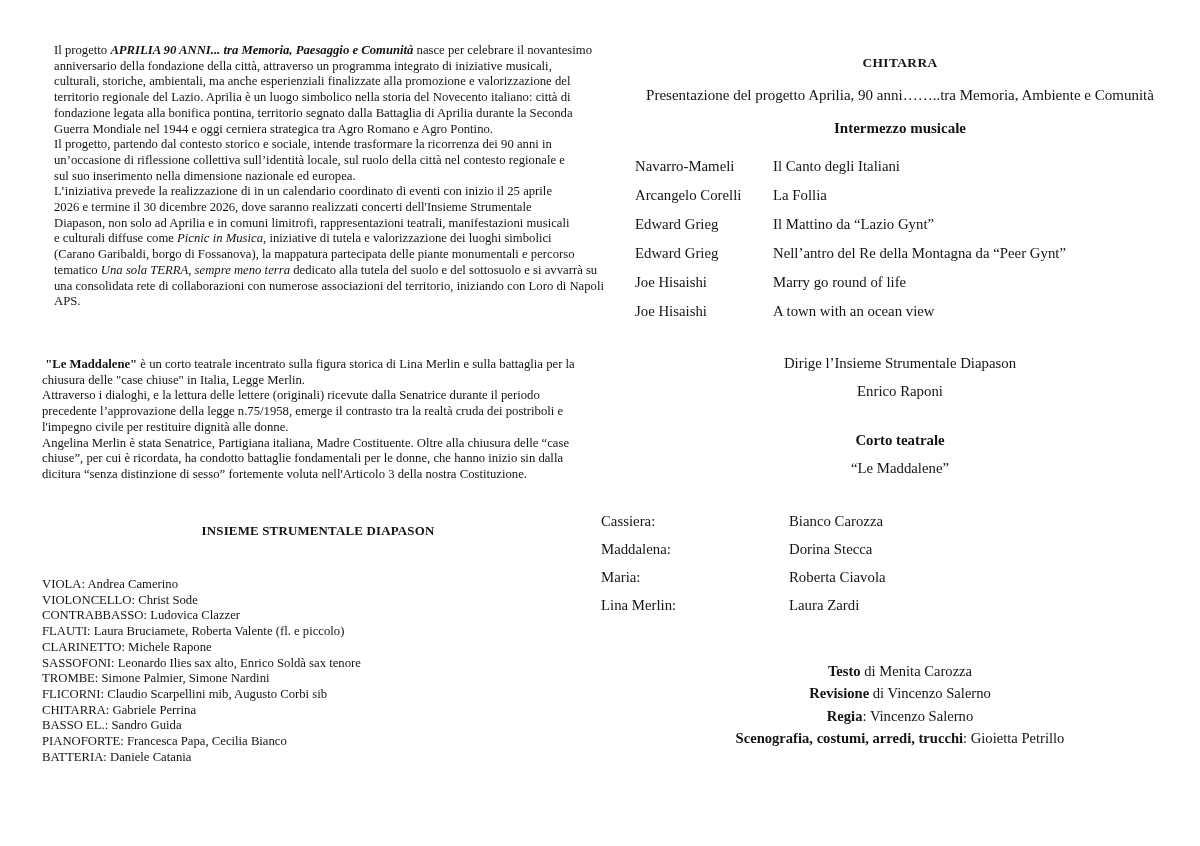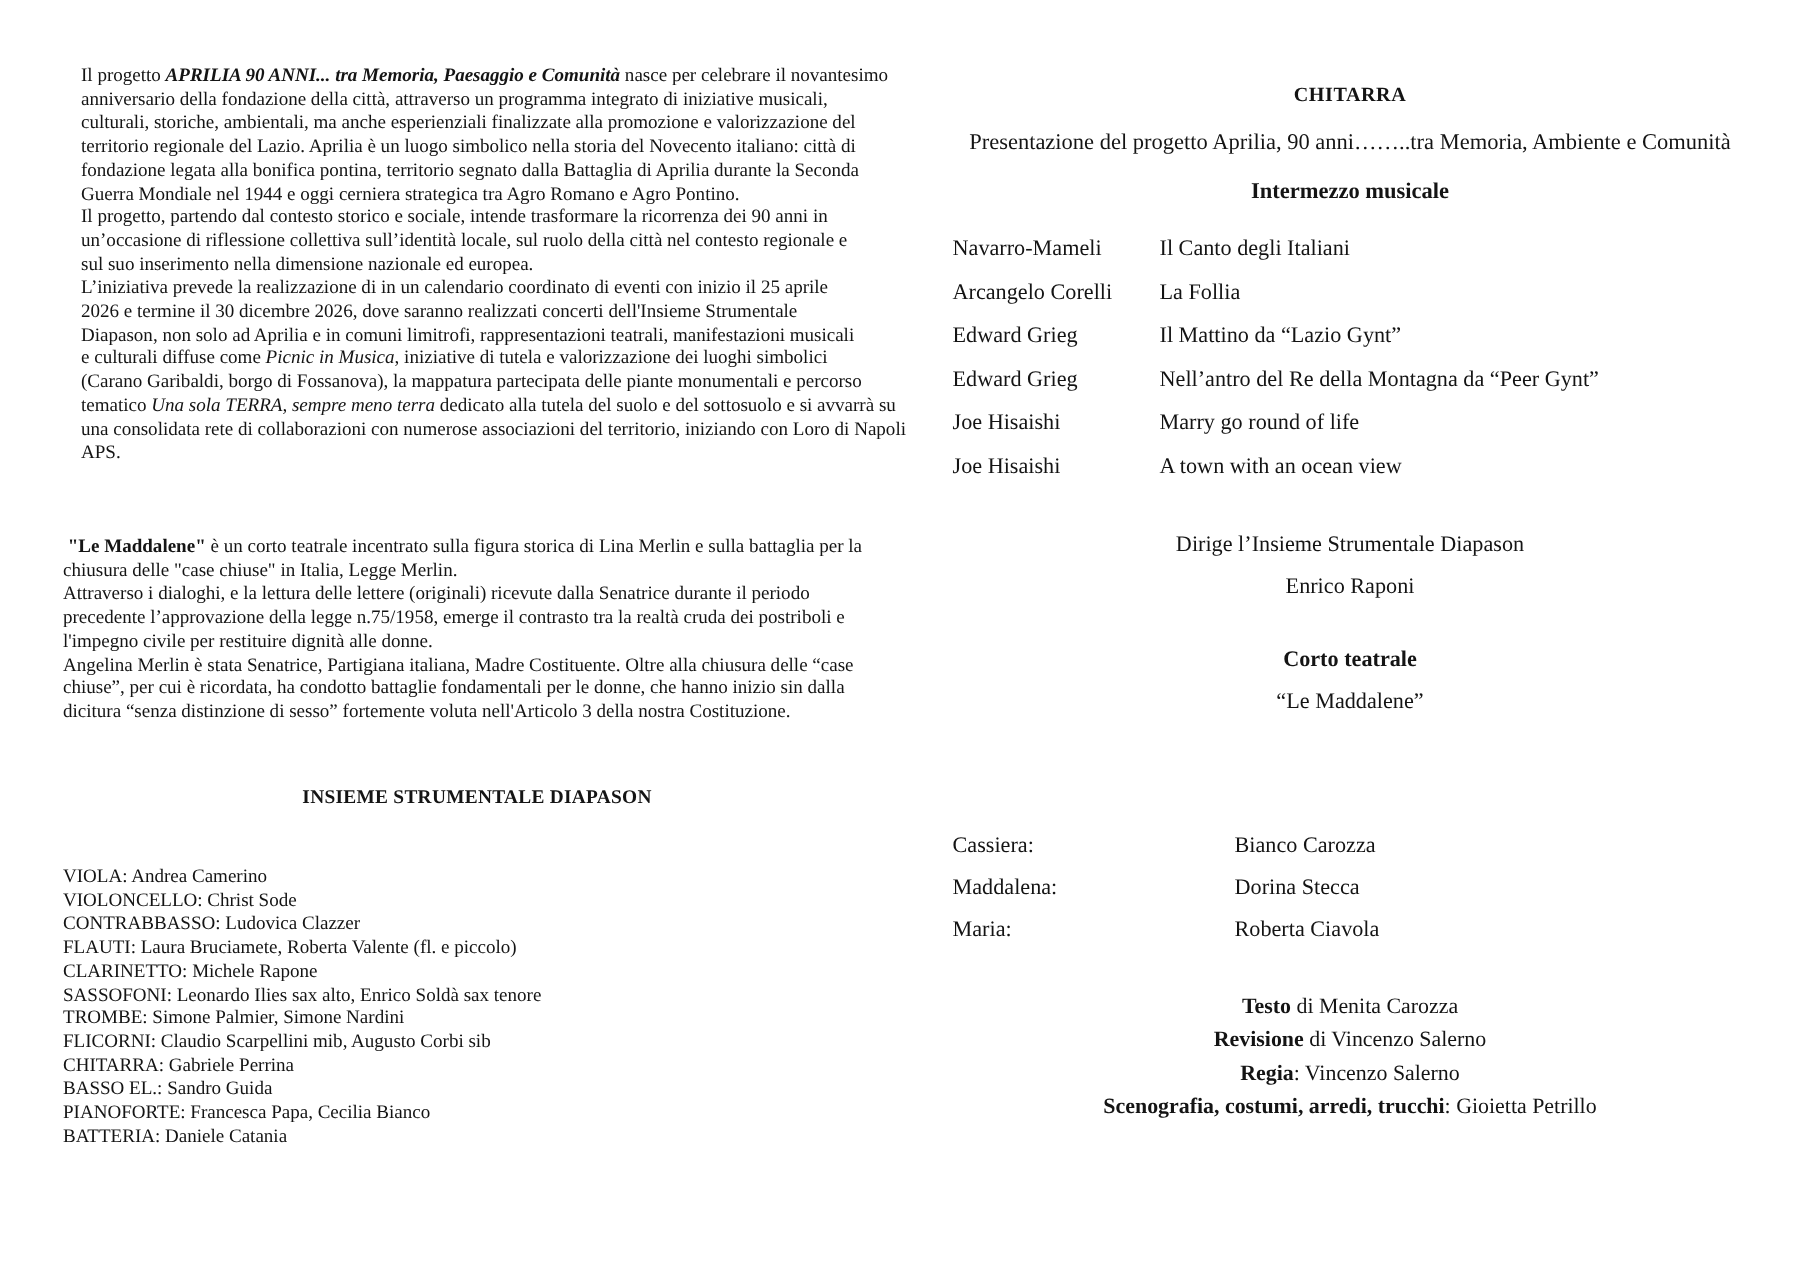--- a/index.html
+++ b/index.html
@@ -156,33 +156,37 @@
 
 <div class="abs conductor-block center" style="left:610px; top:349px; width:580px;">
   <div>Dirige l’Insieme Strumentale Diapason</div>
   <div>Enrico Raponi</div>
 </div>
 
 <div class="abs corto-heading center" style="left:610px; top:432px; width:580px;">Corto teatrale</div>
 
 <div class="abs corto-title center" style="left:610px; top:460px; width:580px;">“Le Maddalene”</div>
 
-<div class="abs" style="left:610px; top:510px; width:580px;margin-top:43px;">
+<div class="abs" style="left:576px; top:510px; width:580px;">
   <div class="cast-row">
     <span class="cast-role">Cassiera:</span>
     <span class="cast-actor">Bianco Carozza</span>
   </div>
   <div class="cast-row">
     <span class="cast-role">Maddalena:</span>
     <span class="cast-actor">Dorina Stecca</span>
   </div>
   <div class="cast-row">
     <span class="cast-role">Maria:</span>
     <span class="cast-actor">Roberta Ciavola</span>
   </div>
+  <div class="cast-row">
+    <span class="cast-role">Lina Merlin:</span>
+    <span class="cast-actor">Laura Zardi</span>
+  </div>
 </div>
 
 <div class="abs credits center" style="left:610px; top:660px; width:580px;">
   <div><span class="b">Testo</span><span> di Menita Carozza</span></div>
   <div><span class="b">Revisione</span><span> di Vincenzo Salerno</span></div>
   <div><span class="b">Regia</span><span>: Vincenzo Salerno</span></div>
   <div><span class="b">Scenografia, costumi, arredi, trucchi</span><span>: Gioietta Petrillo</span></div>
 </div>
 
 </body></html>

